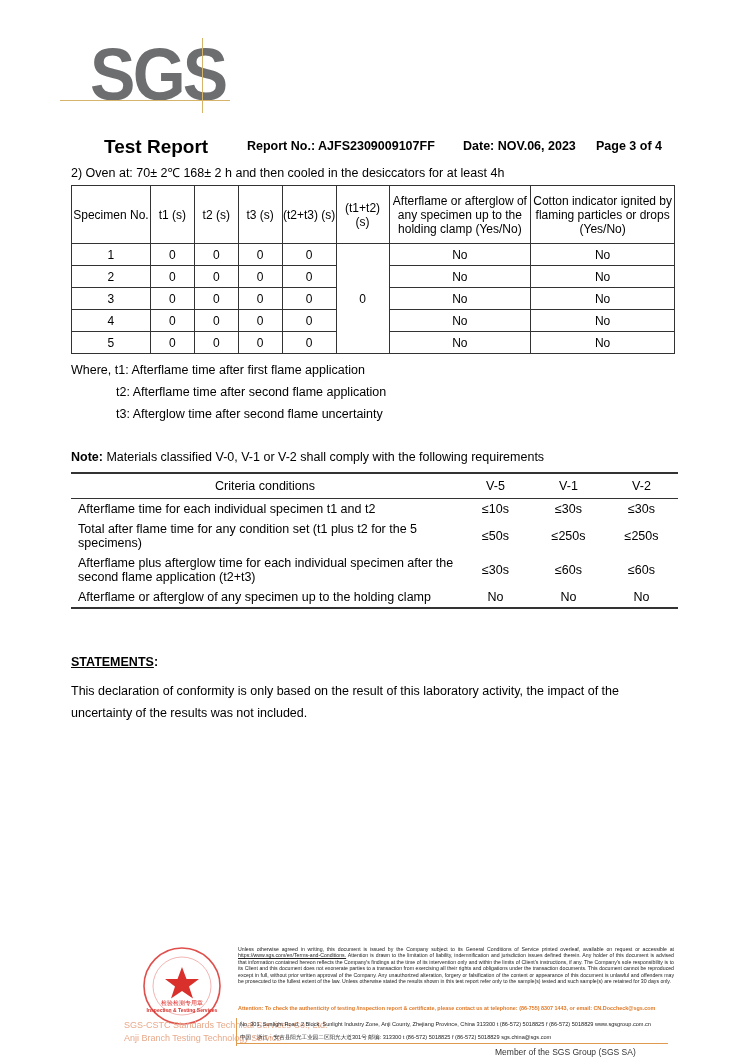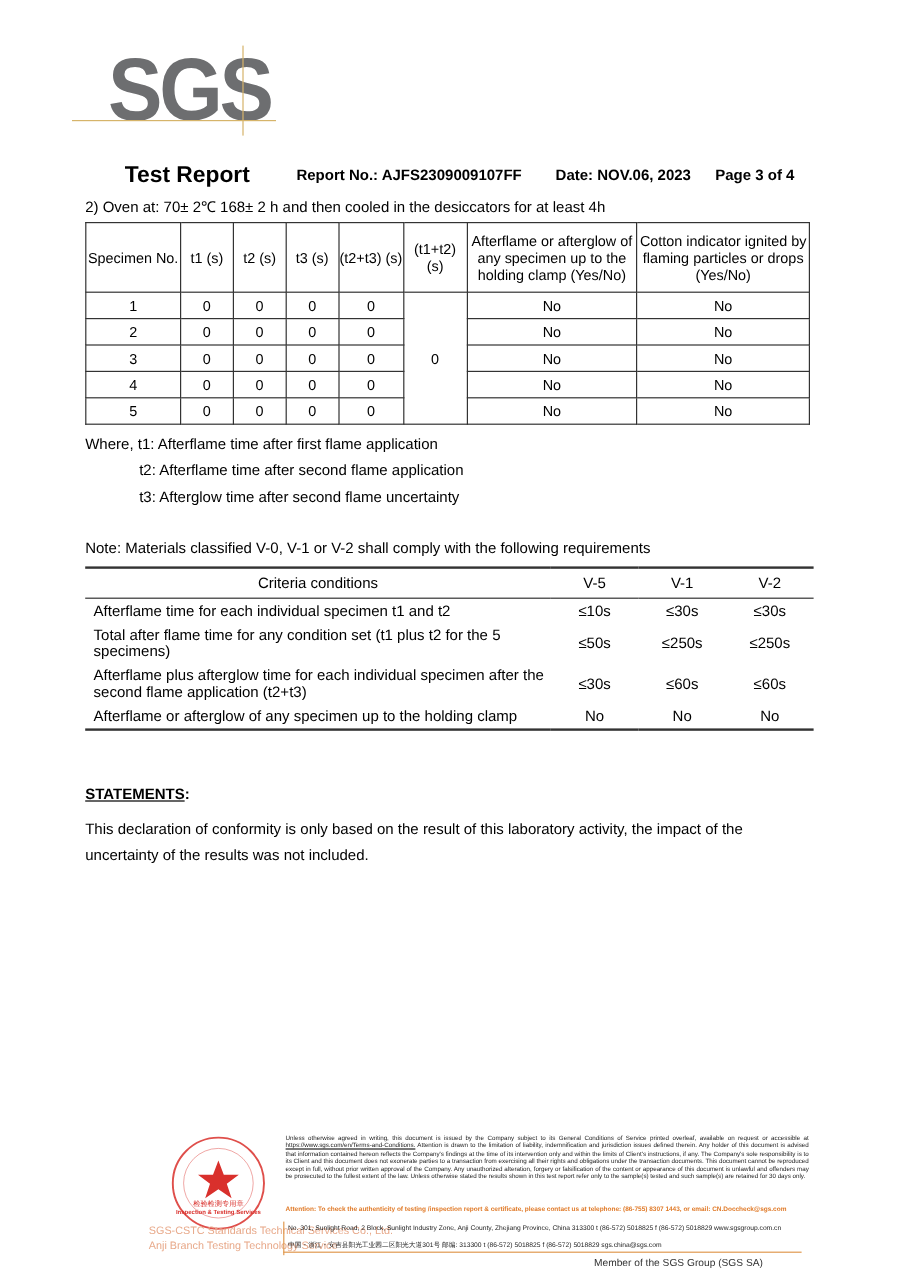--- a/index.html
+++ b/index.html
@@ -38,21 +38,21 @@
   }
   table.results th { font-weight: normal; height: 57px; line-height: 14px; }
   table.results td { height: 21px; }
 
   .where { position: absolute; left: 71px; font-size: 12.5px; }
   .where1 { top: 363px; }
   .where2 { top: 385px; left: 116px; }
   .where3 { top: 407px; left: 116px; }
 
   .note { position: absolute; left: 71px; top: 450px; font-size: 12.5px; }
-  .note b { font-weight: normal; }
+  .note b { font-weight: bold; }
 
   
   table.criteria {
     position: absolute; left: 71px; top: 472px; width: 607px;
     border-collapse: collapse; font-size: 12.5px;
     border-top: 2px solid #333; border-bottom: 2px solid #333;
   }
   table.criteria th { font-weight: normal; height: 22px; border-bottom: 1px solid #333; text-align: center; }
   table.criteria td { padding: 3px 0 3px 7px; line-height: 14px; }
   table.criteria td.v { text-align: center; padding-left: 0; width: 71px; }

